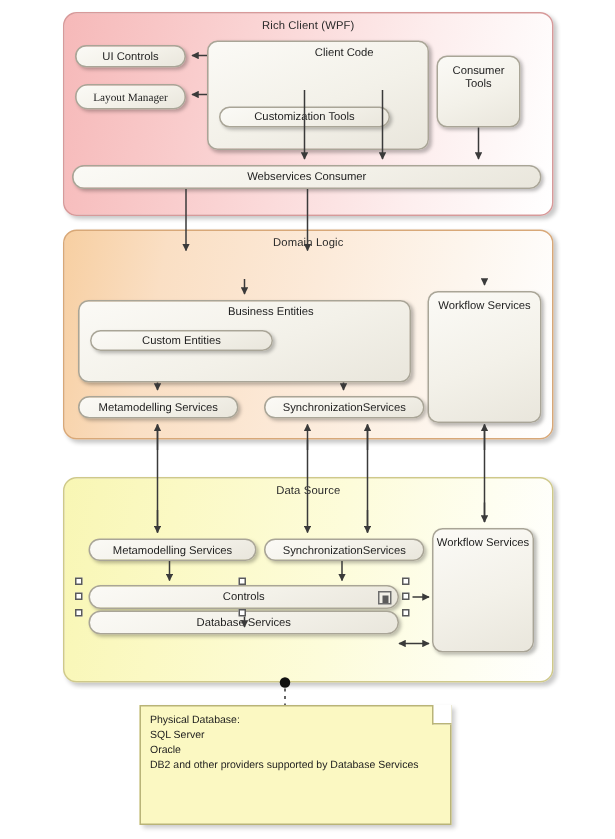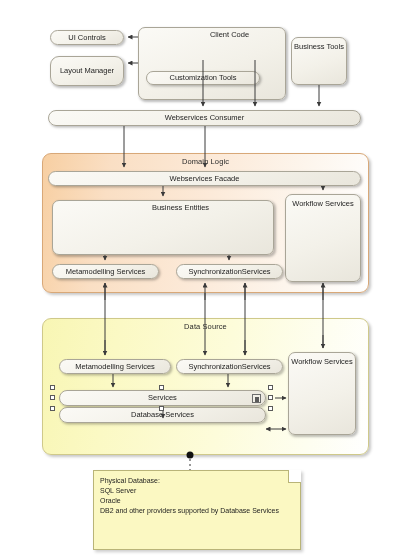--- a/index.html
+++ b/index.html
@@ -101,21 +101,21 @@
   }
   .tallbox {
     border-radius: 7px;
     font-size: 7.5px;
     text-align: center;
     padding-top: 4px;
   }
 
   
   #node-ui-controls     { left: 50px;  top: 30px;  width: 74px; height: 15px; }
-  #node-layout-manager  { left: 50px;  top: 56px;  width: 74px; height: 30px; }
+  #node-layout-manager  { left: 50px;  top: 56px;  width: 74px; height: 17px; font-family: Liberation Serif, serif; }
   #group-client-code    { left: 138px; top: 27px;  width: 148px; height: 73px; }
   #node-administration-tools { left: 146px; top: 46px; width: 114px; height: 14px; }
   #node-customization-tools  { left: 146px; top: 71px; width: 114px; height: 14px; }
   #node-workflow-tools-client{ left: 291px; top: 37px; width: 56px;  height: 48px; }
   #node-webservices-consumer { left: 48px;  top: 110px; width: 313px; height: 16px; }
 
   
   #node-webservices-facade   { left: 48px;  top: 171px; width: 313px; height: 15px; }
   #group-business-entities   { left: 52px;  top: 200px; width: 222px; height: 55px; }
   #node-custom-entities      { left: 60px;  top: 220px; width: 122px; height: 14px; }
@@ -189,58 +189,61 @@
     box-sizing: border-box;
   }
   .note-line { white-space: nowrap; }
   .note-line.wrap { white-space: normal; }
 </style>
 </head>
 <body>
 
 <div id="canvas">
 
+  <div class="lane" id="lane-rich-client">
+    <div class="lane-title">Rich Client (WPF)</div>
+  </div>
 
   <div class="node pill" id="node-ui-controls">
     <span>UI Controls</span>
   </div>
 
   <div class="node pill" id="node-layout-manager">
     <span>Layout Manager</span>
   </div>
 
   <div class="node group" id="group-client-code">
     <div class="group-title">Client Code</div>
   </div>
 
 
   <div class="node pill" id="node-customization-tools">
     <span>Customization Tools</span>
   </div>
 
   <div class="node tallbox" id="node-workflow-tools-client">
-    <span>Business Tools</span>
+    <span>Consumer Tools</span>
   </div>
 
   <div class="node pill" id="node-webservices-consumer">
     <span>Webservices Consumer</span>
   </div>
 
   <div class="lane" id="lane-domain-logic">
     <div class="lane-title">Domain Logic</div>
   </div>
 
-  <div class="node pill" id="node-webservices-facade">
-    <span>Webservices Facade</span>
-  </div>
 
   <div class="node group" id="group-business-entities">
     <div class="group-title">Business Entities</div>
   </div>
 
+  <div class="node pill" id="node-custom-entities">
+    <span>Custom Entities</span>
+  </div>
 
   <div class="node tallbox" id="node-workflow-services-dl">
     <span>Workflow Services</span>
   </div>
 
   <div class="node pill" id="node-meta-services-dl">
     <span>Metamodelling Services</span>
   </div>
 
   <div class="node pill" id="node-sync-services-dl">
@@ -257,21 +260,21 @@
 
   <div class="node pill" id="node-sync-services-ds">
     <span>SynchronizationServices</span>
   </div>
 
   <div class="node tallbox" id="node-workflow-services-ds">
     <span>Workflow Services</span>
   </div>
 
   <div class="node pill" id="node-metamodel">
-    <span>Services</span>
+    <span>Controls</span>
     <span class="badge-icon"></span>
   </div>
 
   <div class="node pill" id="node-database-services">
     <span>Database Services</span>
   </div>
 
   <div class="handle" style="left:50px;  top:385px;"></div>
   <div class="handle" style="left:159px; top:385px;"></div>
   <div class="handle" style="left:268px; top:385px;"></div>

